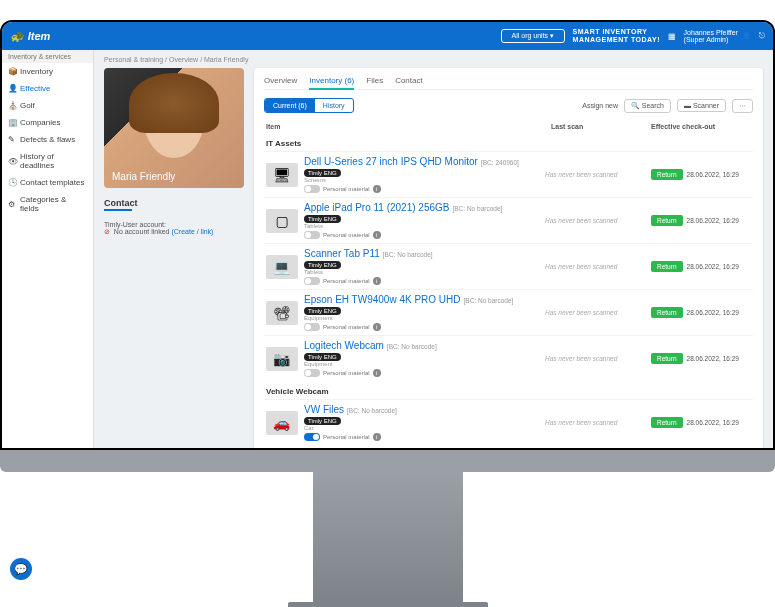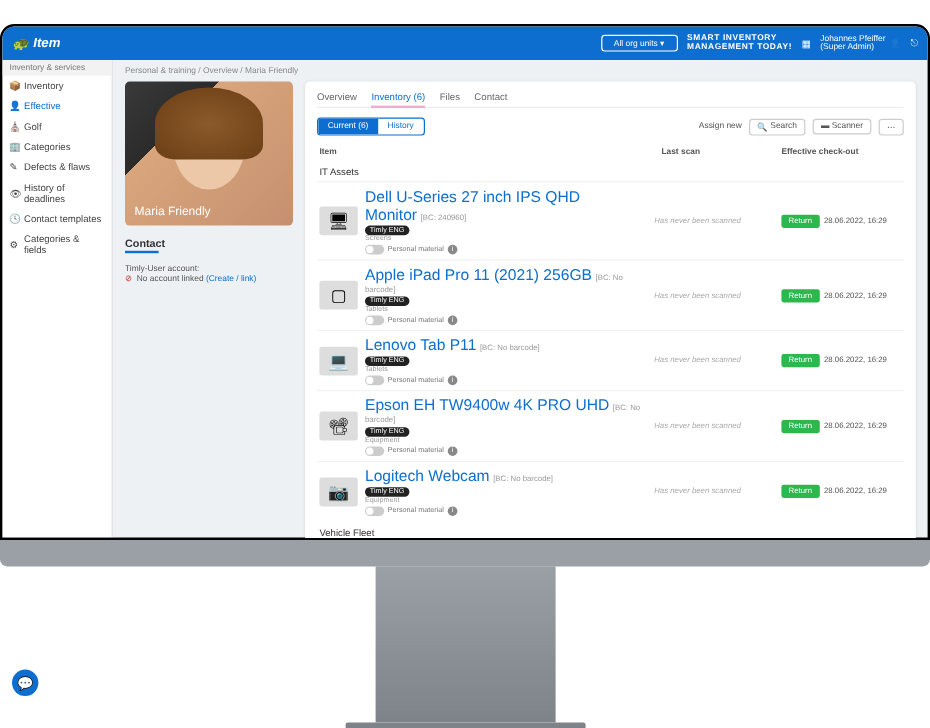--- a/index.html
+++ b/index.html
@@ -36,39 +36,39 @@
 .avatar-name { position: absolute; bottom: 6px; left: 8px; color: #fff; font-size: 10px; font-weight: 500; z-index: 2; }
 .contact-heading { font-size: 9px; font-weight: bold; margin-top: 10px; color: #333; padding-bottom: 3px; position: relative; }
 .contact-heading::after { content:""; position:absolute; bottom:0; left:0; width:28px; height:2px; background:#0d6ecf; }
 .account { font-size: 7px; margin-top: 10px; color: #555; }
 .account .link { color: #0d6ecf; }
 .no-acc { color: #c33; margin-right: 2px; }
 
 .panel { flex: 1; background: #fff; border-radius: 4px; box-shadow: 0 1px 3px rgba(0,0,0,0.12); padding: 8px 10px; font-size: 8px; }
 .tabs { display: flex; gap: 12px; border-bottom: 1px solid #eee; padding-bottom: 4px; font-size: 8px; }
 .tab { color: #666; cursor: pointer; }
-.tab.active { color: #0d6ecf; border-bottom: 2px solid #f9a8d4; padding-bottom: 2px; margin-bottom: -5px; }
+.tab.active { color: #0d6ecf; border-bottom: 2px solid #14b8a6; padding-bottom: 2px; margin-bottom: -5px; }
 
 .subtabs-row { display: flex; justify-content: space-between; align-items: center; margin-top: 8px; }
 .subtabs { display: flex; border: 1px solid #0d6ecf; border-radius: 3px; overflow: hidden; font-size: 7px; }
 .subtab { padding: 3px 8px; color: #0d6ecf; cursor: pointer; }
 .subtab.active { background: #0d6ecf; color: #fff; }
 .actions { display: flex; align-items: center; gap: 6px; font-size: 7px; color: #555; }
 .act-btn { border: 1px solid #ccc; border-radius: 3px; padding: 2px 6px; cursor: pointer; display: flex; align-items: center; gap: 2px; }
 
 .cols { display: flex; font-size: 7px; color: #555; font-weight: bold; margin-top: 10px; padding: 0 2px 3px; }
 .col-item { flex: 1; }
 .col-scan { width: 100px; }
 .col-checkout { width: 100px; }
 
-.group-head { font-size: 8px; font-weight: normal; padding: 6px 2px 3px; color: #333; }
+.group-head { font-size: 8px; font-weight: bold; padding: 6px 2px 3px; color: #333; }
 .item-row { display: flex; align-items: center; border-top: 1px solid #f2f2f2; padding: 4px 2px; gap: 6px; }
 .thumb { width: 32px; height: 24px; background: #ddd; border-radius: 2px; flex-shrink: 0; display:flex; align-items:center; justify-content:center; font-size:14px; }
 .item-info { flex: 1; }
-.item-title { color: #0d6ecf; font-size: 13px; font-weight: 500; }
+.item-title { color: #0d6ecf; font-size: 10px; font-weight: 500; }
 .item-bc { color: #999; font-size: 6.5px; margin-left: 3px; }
 .badge { display: inline-block; background: #222; color: #fff; font-size: 6px; padding: 1px 4px; border-radius: 7px; margin-top: 2px; }
 .cat { font-size: 6px; color: #999; }
 .toggle-row { display: flex; align-items: center; gap: 3px; margin-top: 2px; }
 .toggle { width: 16px; height: 8px; border-radius: 4px; background: #ccc; position: relative; }
 .toggle::after { content:""; position:absolute; top:1px; width:6px; height:6px; border-radius:50%; background:#fff; }
 .toggle.off::after { left:1px; }
 .toggle.on { background:#0d6ecf; }
 .toggle.on::after { right:1px; }
 .pm-label { font-size: 6px; color: #777; }
@@ -120,21 +120,21 @@
         <div class="sb-item active">
             <span class="sb-icon">👤</span>
             <span>Effective</span>
           </div>
         <div class="sb-item">
             <span class="sb-icon">⛪</span>
             <span>Golf</span>
           </div>
         <div class="sb-item">
             <span class="sb-icon">🏢</span>
-            <span>Categories</span>
+            <span>Companies</span>
           </div>
         <div class="sb-item">
             <span class="sb-icon">✎</span>
             <span>Defects &amp; flaws</span>
           </div>
         <div class="sb-item">
             <span class="sb-icon">👁</span>
             <span>History of deadlines</span>
           </div>
         <div class="sb-item">
@@ -237,21 +237,21 @@
     </div>
     <div class="scan-col">Has never been scanned</div>
     <div class="checkout-col">
       <span class="return-btn">Return</span>
       <span class="date">28.06.2022, 16:29</span>
     </div>
   </div>
                 <div class="item-row">
     <div class="thumb">💻</div>
     <div class="item-info">
-      <div><span class="item-title">Lenovo Tab P11</span><span class="item-bc">[BC: No barcode]</span></div>
+      <div><span class="item-title">Scanner Tab P11</span><span class="item-bc">[BC: No barcode]</span></div>
       <div><span class="badge">Timly ENG</span></div>
       <div class="cat">Tablets</div>
       <div class="toggle-row">
         <span class="toggle off"></span>
         <span class="pm-label">Personal material</span>
         <span class="info-i">i</span>
       </div>
     </div>
     <div class="scan-col">Has never been scanned</div>
     <div class="checkout-col">
@@ -290,21 +290,21 @@
       </div>
     </div>
     <div class="scan-col">Has never been scanned</div>
     <div class="checkout-col">
       <span class="return-btn">Return</span>
       <span class="date">28.06.2022, 16:29</span>
     </div>
   </div>
               </div>
 
-            <div class="group-head">Vehicle Fleet</div>
+            <div class="group-head">Vehicle Webcam</div>
             <div id="vehicle-rows">
                 <div class="item-row">
     <div class="thumb">🚗</div>
     <div class="item-info">
       <div><span class="item-title">VW Files</span><span class="item-bc">[BC: No barcode]</span></div>
       <div><span class="badge">Timly ENG</span></div>
       <div class="cat">Car</div>
       <div class="toggle-row">
         <span class="toggle on"></span>
         <span class="pm-label">Personal material</span>

